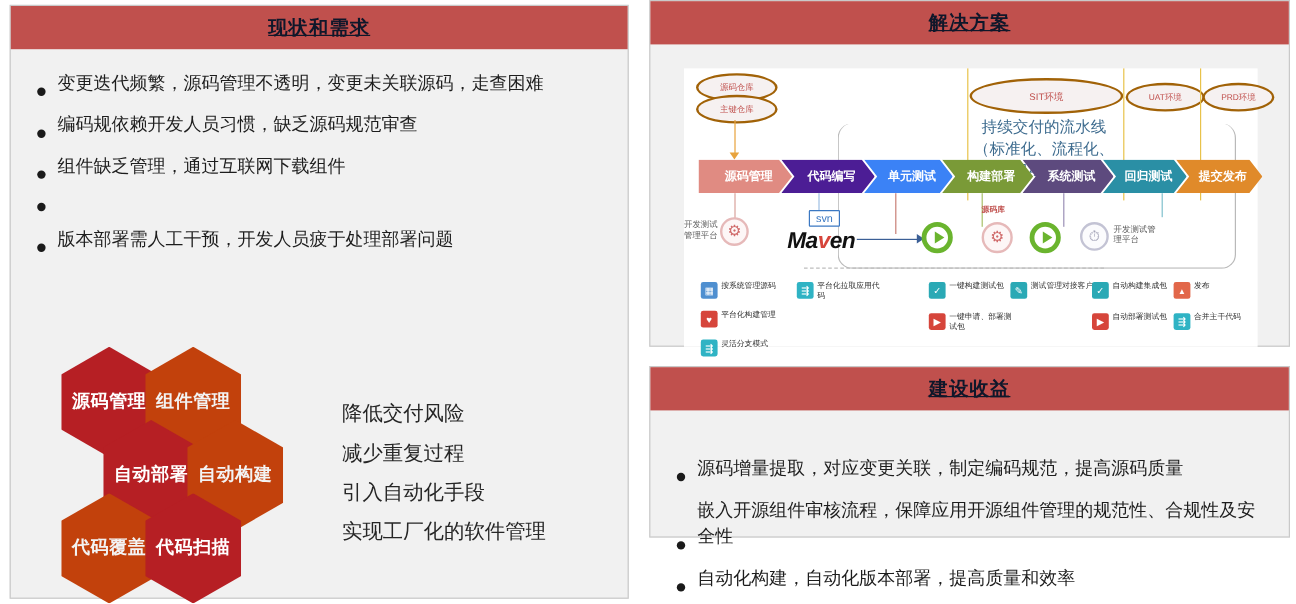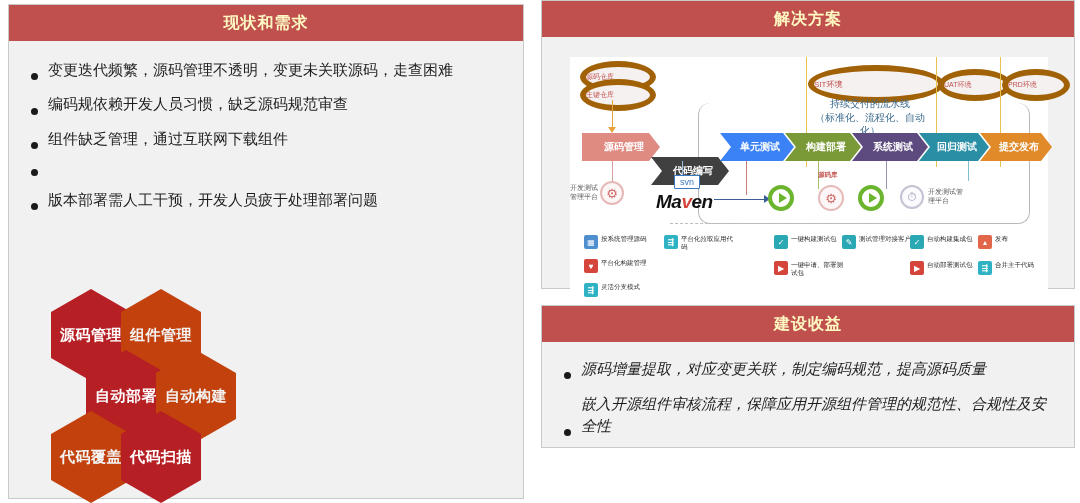--- a/index.html
+++ b/index.html
@@ -3,33 +3,33 @@
 <meta charset="utf-8">
 <style>
   html,body{margin:0;padding:0;background:#ffffff;}
   body{width:1080px;height:503px;overflow:hidden;
        font-family:"Liberation Sans","DejaVu Sans",sans-serif;}
   .stage{position:relative;width:1080px;height:503px;}
 
   
   .panel{position:absolute;background:#f1f1f1;border:1px solid #c9c9c9;box-sizing:border-box;}
   .panel-head{height:36px;background:#c0504d;display:flex;align-items:center;justify-content:center;}
-  .panel-head .title{color:#fef9c3;font-size:16px;font-weight:bold;letter-spacing:1px;}
+  .panel-head .title{color:#0f172a;font-size:16px;font-weight:bold;letter-spacing:1px;text-decoration:underline;}
   .panel-body{position:relative;}
 
   #panel-current{left:8px;top:4px;width:516px;height:495px;}
   #panel-solution{left:541px;top:0;width:534px;height:289px;}
   #panel-benefit{left:541px;top:305px;width:534px;height:143px;}
 
   
   .bullets{padding:18px 20px 0 22px;}
   .bullet{display:flex;align-items:flex-end;margin-bottom:13px;}
   .bullet .dot{width:7px;height:7px;border-radius:50%;background:#1a1a1a;margin:7px 10px 0 0;flex:0 0 auto;}
   .bullet .txt{font-size:15px;color:#1d1d1d;line-height:1.42;}
-  #panel-benefit .bullets{padding-top:16px;font-style:italic;}
+  #panel-benefit .bullets{padding-top:38px;}
   #panel-benefit .bullet{margin-bottom:14px;}
 
   
   .hexwrap{position:absolute;left:34px;top:248px;width:210px;height:215px;}
   .hex{position:absolute;width:80px;height:92px;
        clip-path:polygon(50% 0%,100% 25%,100% 75%,50% 100%,0% 75%,0% 25%);
        display:flex;align-items:center;justify-content:center;}
   .hex span{color:#fff;font-size:15px;font-weight:bold;line-height:1.12;letter-spacing:.5px;}
   .hex.red{background:#b61f24;}
   .hex.gray{background:#c2410c;}
@@ -40,37 +40,37 @@
   .hex-p3{left:113px;top:61px;}
   .hex-p4{left:8px;top:122px;}
   .hex-p5{left:78px;top:122px;}
 
   .benefit-lines{position:absolute;left:276px;top:288px;width:230px;}
   .benefit-lines div{font-size:17px;color:#262626;line-height:1.93;}
 
   
   .diagram{position:absolute;left:28px;top:20px;width:478px;height:232px;background:#ffffff;}
   .dg{position:absolute;}
-  .ell{position:absolute;border:6px solid #a16207;border-radius:50%;
-       background:#f6f1f1;display:flex;align-items:center;justify-content:flex-start;
+  .ell{position:absolute;border:2px solid #a16207;border-radius:50%;
+       background:#f6f1f1;display:flex;align-items:center;justify-content:center;
        color:#c0504d;font-size:7px;white-space:nowrap;}
   .vline{position:absolute;width:1px;}
   .hline{position:absolute;height:1px;}
 
   .chevrow{position:absolute;left:12px;top:76px;height:28px;display:flex;}
   .chev{height:28px;display:flex;align-items:center;justify-content:center;
         color:#ffffff;font-size:10px;font-weight:bold;
         clip-path:polygon(0 0,calc(100% - 11px) 0,100% 50%,calc(100% - 11px) 100%,0 100%,11px 50%);
         margin-right:-9px;padding-left:6px;}
   .chev.first{clip-path:polygon(0 0,calc(100% - 11px) 0,100% 50%,calc(100% - 11px) 100%,0 100%);}
 
   .pipebox{position:absolute;left:128px;top:46px;width:330px;height:120px;
            border:1px solid #b9b9b9;border-radius:12px;border-top:none;}
   .pipelbl{position:absolute;left:240px;top:40px;width:120px;text-align:center;
-           color:#3d6b8e;font-size:10px;line-height:1.35;}
+           color:#3d6b8e;font-size:13px;line-height:1.35;}
 
   .circ{position:absolute;border-radius:50%;box-sizing:border-box;}
   .play{border:4px solid #6ab42e;background:#ffffff;display:flex;align-items:center;justify-content:center;}
   .play::after{content:"";border-left:8px solid #6ab42e;border-top:5px solid transparent;border-bottom:5px solid transparent;margin-left:3px;}
   .gear{border:2px solid #e6b9b9;background:#fdf6f6;display:flex;align-items:center;justify-content:center;color:#d06a6a;font-size:13px;}
   .gauge{border:2px solid #c3c3d4;background:#fbfbfd;display:flex;align-items:center;justify-content:center;color:#9a9ab0;font-size:12px;}
 
   .smalllbl{position:absolute;font-size:7px;color:#5a5a5a;line-height:1.3;}
   .redlbl{position:absolute;font-size:6.5px;color:#c0504d;font-weight:bold;}
 
@@ -141,20 +141,26 @@
         <div class="hex gray hex-p4">
           <span>代码</span>
           <span>覆盖</span>
         </div>
         <div class="hex red hex-p5">
           <span>代码</span>
           <span>扫描</span>
         </div>
       </div>
 
+      <div class="benefit-lines">
+        <div>降低交付风险</div>
+        <div>减少重复过程</div>
+        <div>引入自动化手段</div>
+        <div>实现工厂化的软件管理</div>
+      </div>
     </div>
   </div>
 
   <div class="panel" id="panel-solution">
     <div class="panel-head">
       <div class="title">解决方案</div>
     </div>
     <div class="panel-body">
       <div class="diagram">
 
@@ -182,21 +188,21 @@
         <div class="vline" style="left:430px;top:0px;height:110px;background:#e8c24a;"></div>
 
         <div class="pipebox"></div>
         <div class="pipelbl">
           <div>持续交付的流水线</div>
           <div>（标准化、流程化、自动化）</div>
         </div>
 
         <div class="chevrow">
           <div class="chev first" style="width:72px;background:#e08b82;">源码管理</div>
-          <div class="chev" style="width:72px;background:#404040;margin-top:24px;">代码编写</div>
+          <div class="chev" style="width:72px;background:#4c1d95;">代码编写</div>
           <div class="chev" style="width:68px;background:#3b82f6;">单元测试</div>
           <div class="chev" style="width:70px;background:#7a9a37;">构建部署</div>
           <div class="chev" style="width:70px;background:#5d4a7e;">系统测试</div>
           <div class="chev" style="width:64px;background:#2a8fa5;">回归测试</div>
           <div class="chev" style="width:66px;background:#e08a2a;">提交发布</div>
         </div>
 
         <div class="vline" style="left:42px;top:104px;height:24px;background:#d9a29c;"></div>
         <div class="vline" style="left:112px;top:104px;height:18px;background:#9dbfe3;"></div>
         <div class="vline" style="left:176px;top:104px;height:34px;background:#c97f77;"></div>
@@ -281,17 +287,21 @@
     <div class="panel-body">
       <div class="bullets">
         <div class="bullet">
           <span class="dot"></span>
           <span class="txt">源码增量提取，对应变更关联，制定编码规范，提高源码质量</span>
         </div>
         <div class="bullet">
           <span class="dot"></span>
           <span class="txt">嵌入开源组件审核流程，保障应用开源组件管理的规范性、合规性及安全性</span>
         </div>
+        <div class="bullet">
+          <span class="dot"></span>
+          <span class="txt">自动化构建，自动化版本部署，提高质量和效率</span>
+        </div>
       </div>
     </div>
   </div>
 
 </div>
 
 </body></html>

